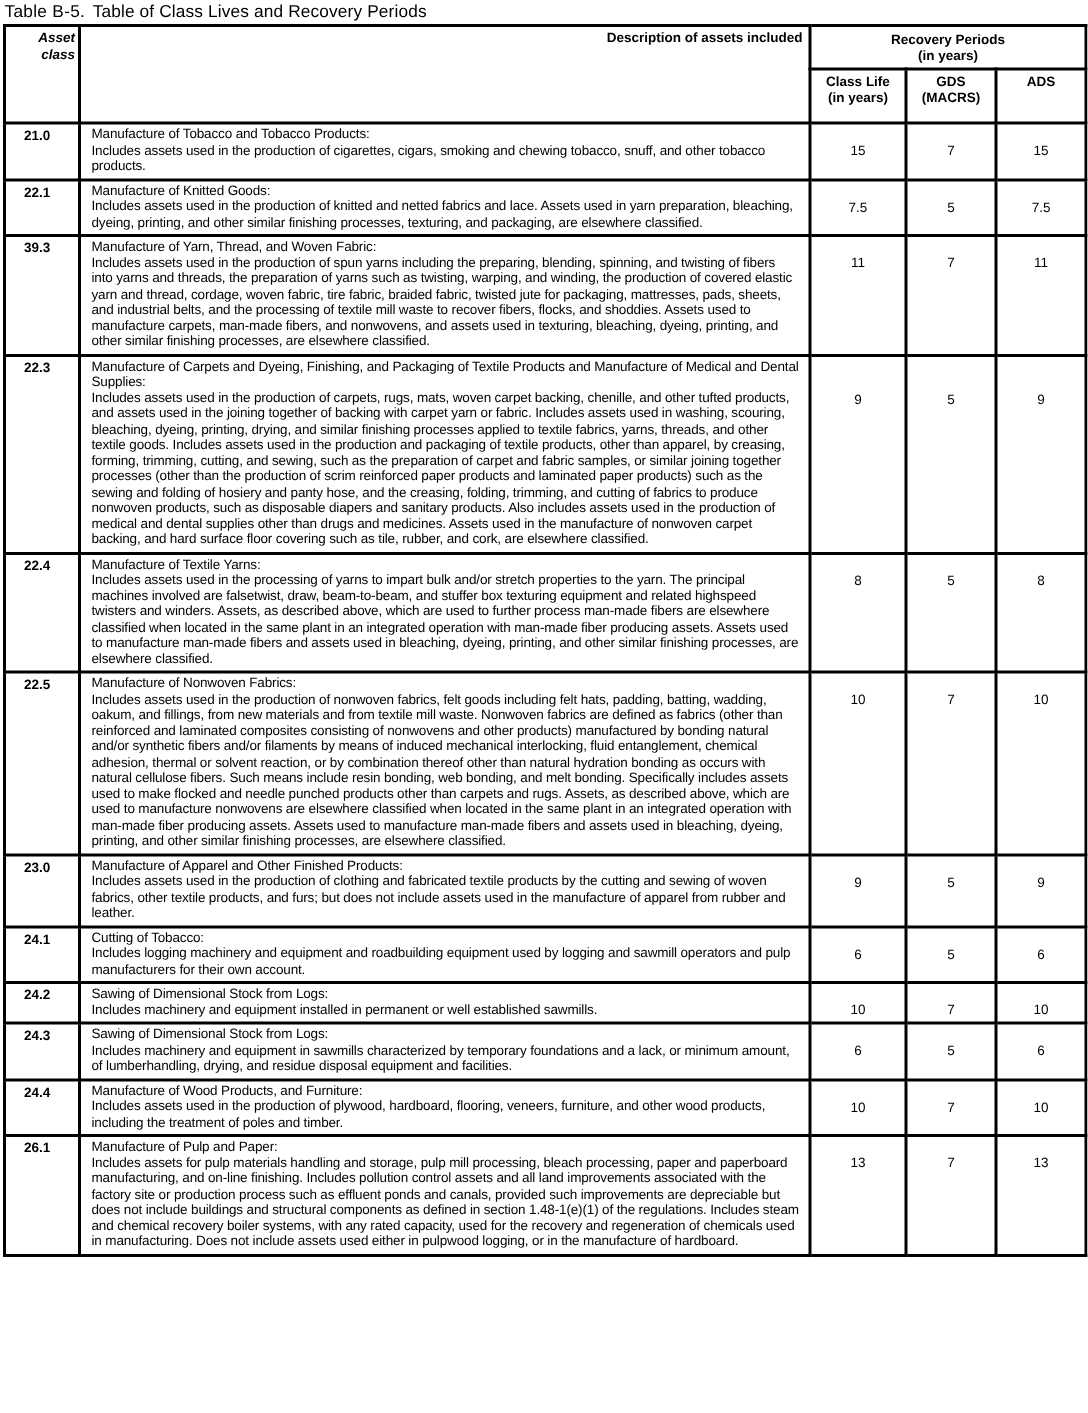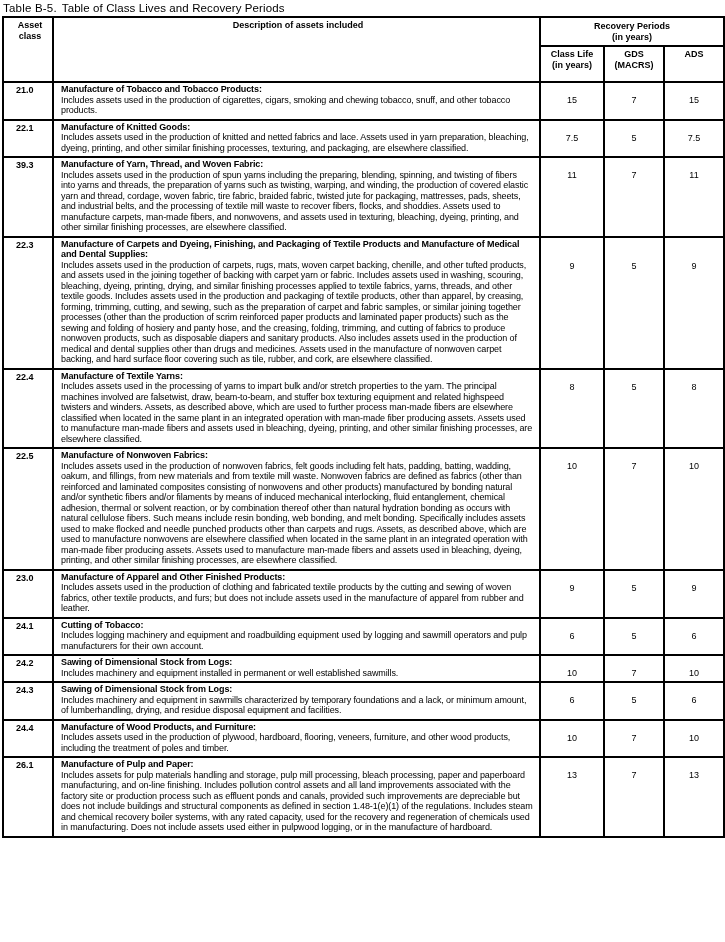--- a/index.html
+++ b/index.html
@@ -29,28 +29,29 @@
   table.b2 col.c-ads   { width: 60px; }
   table.b2 td, table.b2 th {
     border: 2px solid #000;
     vertical-align: top;
     font-size: 9px;
   }
   
   th { font-weight: bold; line-height: 11px; }
   th.h-asset {
     vertical-align: bottom;
-    text-align: center;
+    text-align: right;
     padding: 2px 2px 14px 6px;
     white-space: pre-line;
     font-size: 9.5px;
+    font-style: italic;
   }
   th.h-desc {
     vertical-align: bottom;
-    text-align: center;
+    text-align: right;
     padding: 2px 4px 3px 7px;
     font-size: 9.5px;
   }
   th.h-recovery {
     text-align: center;
     vertical-align: top;
     padding: 3px 2px 2px 2px;
     white-space: pre-line;
     font-size: 9.5px;
     height: 16px;
@@ -68,21 +69,21 @@
   td.asset-class {
     font-weight: bold;
     font-size: 9.5px;
     padding: 2px 2px 2px 12px;
   }
   td.desc {
     padding: 1px 6px 3px 7px;
     line-height: 10.5px;
     letter-spacing: -0.1px;
   }
-  td.desc .row-title { font-weight: bold; }
+  td.desc .row-title { font-weight: normal; }
   td.num {
     text-align: center;
     font-size: 9.5px;
     padding-top: 12px;
   }
   tr.deep-num td.num { padding-top: 23px; }
 </style>
 </head>
 <body>
 

